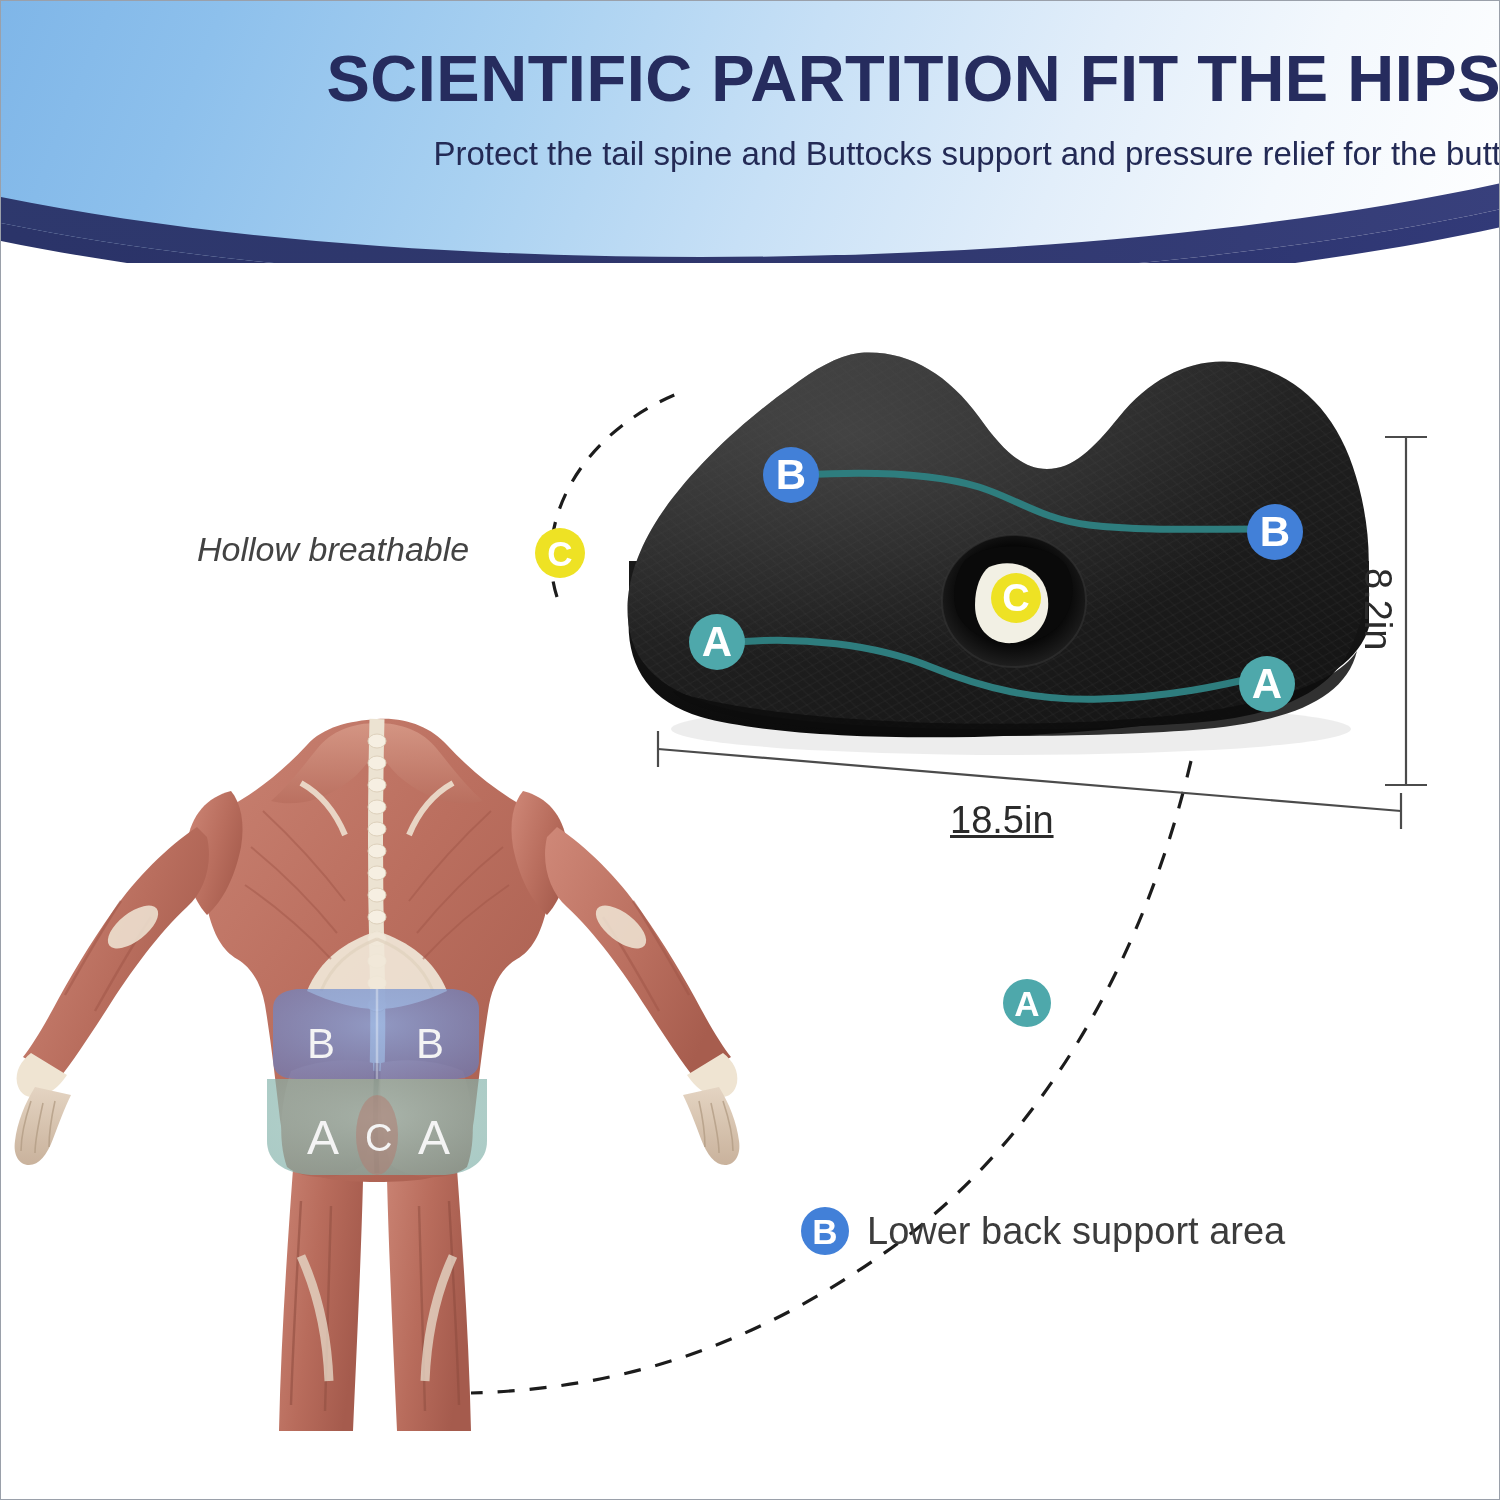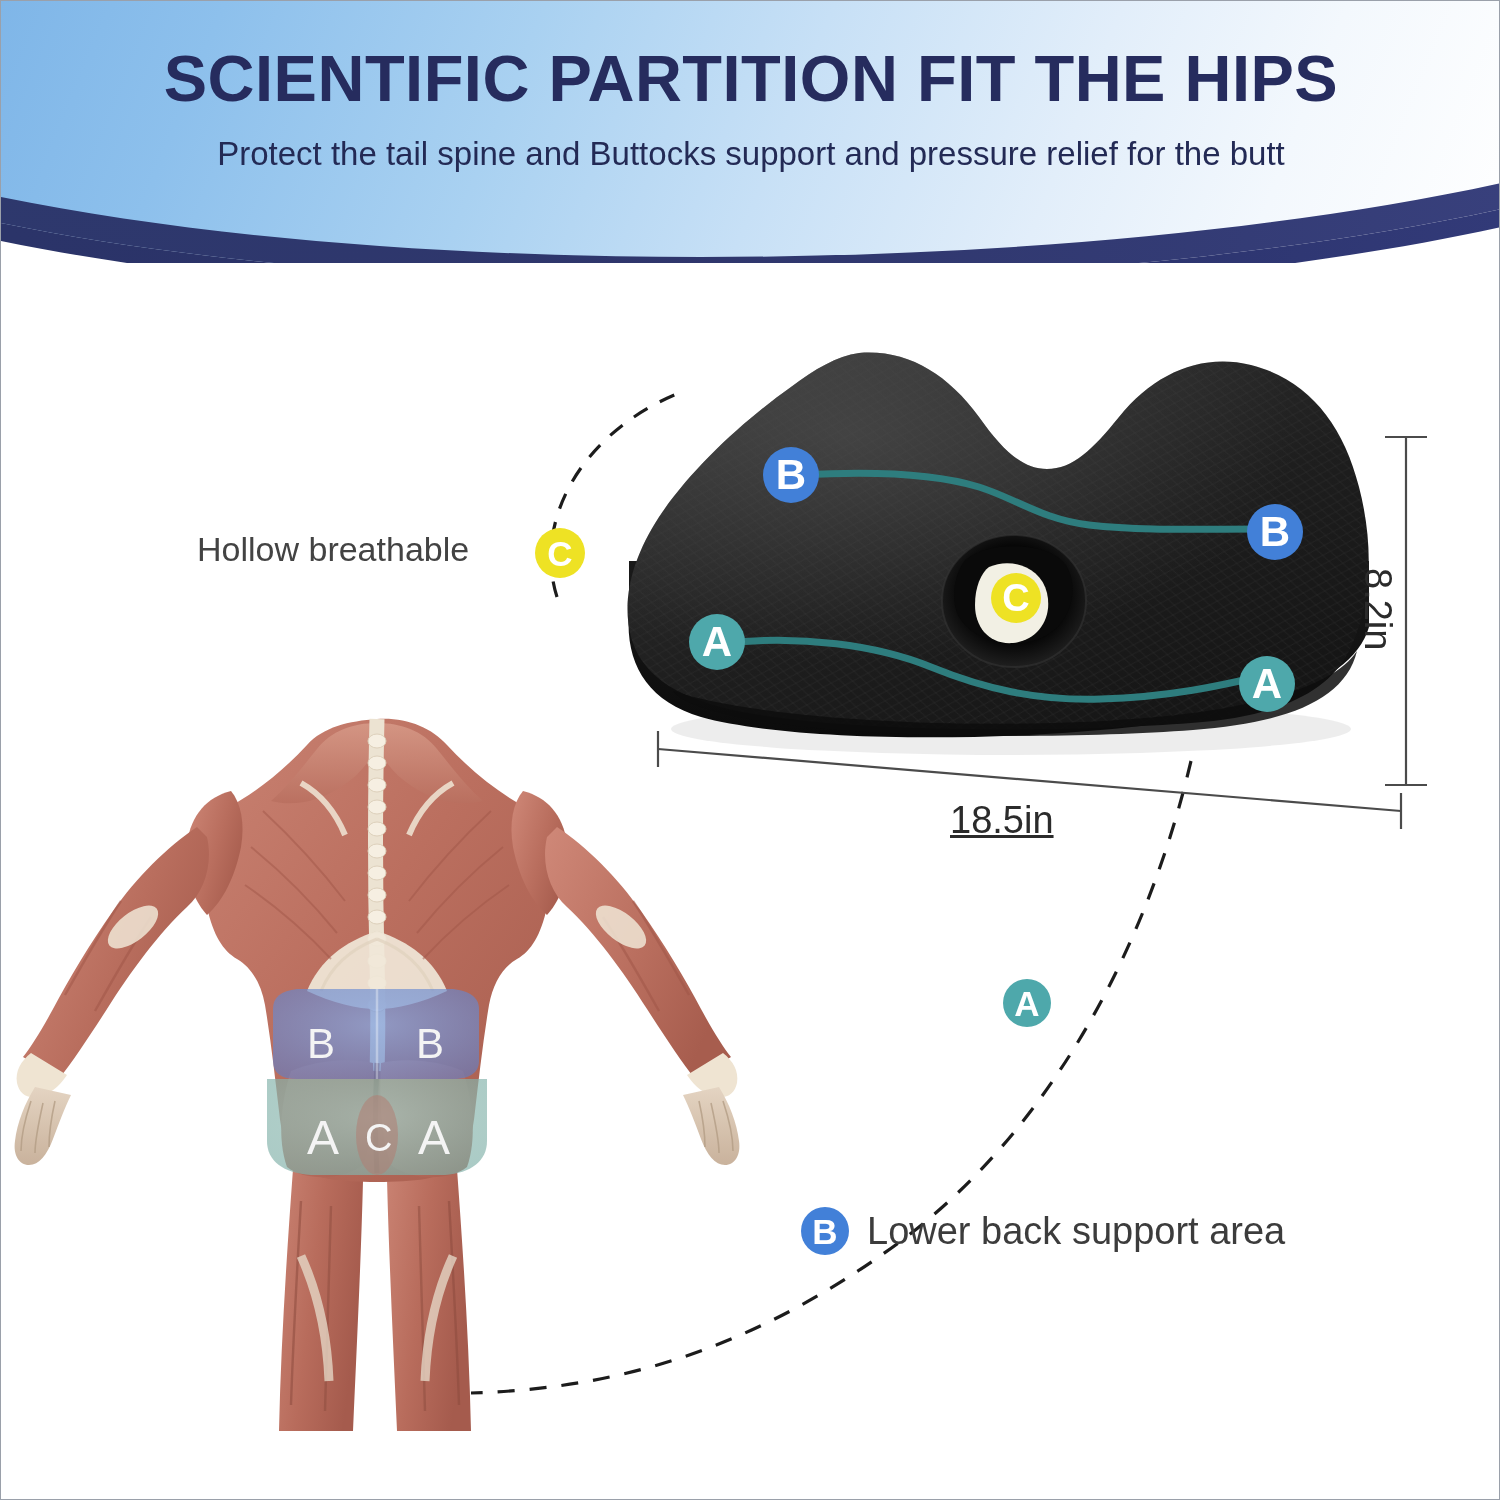--- a/index.html
+++ b/index.html
@@ -41,21 +41,21 @@
         #ffffff 100%);
   }
   #header-svg {
     position: absolute;
     left: 0; top: 0;
   }
   #title-block {
     position: absolute;
     left: 0; top: 0;
     width: 1500px;
-    text-align: center;
+    text-align: right;
   }
   #main-title {
     margin: 0;
     padding-top: 44px;
     font-size: 65px;
     font-weight: bold;
     letter-spacing: 0.5px;
     color: #262c5e;
     font-family: "Liberation Sans", sans-serif;
     line-height: 1.05;
@@ -79,20 +79,21 @@
     width: 1500px;
     height: 1500px;
   }
 
   
   .flat-label {
     position: absolute;
     font-family: "Liberation Sans", sans-serif;
     color: #3b3b3b;
     white-space: nowrap;
+    font-style: italic;
   }
   #hollow-label {
     left: 196px;
     top: 529px;
     font-size: 34px;
     color: #434343;
   }
   .legend-row {
     position: absolute;
     display: flex;

